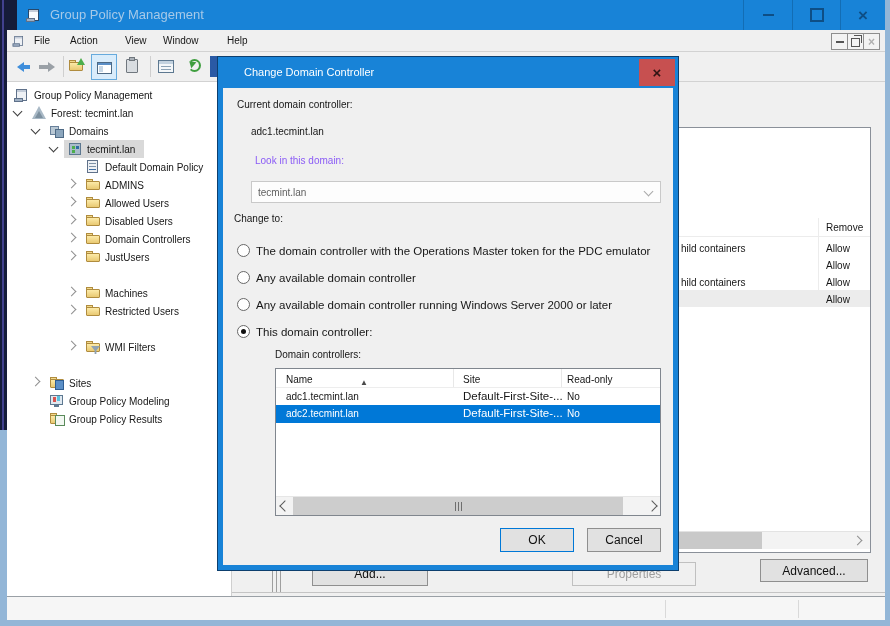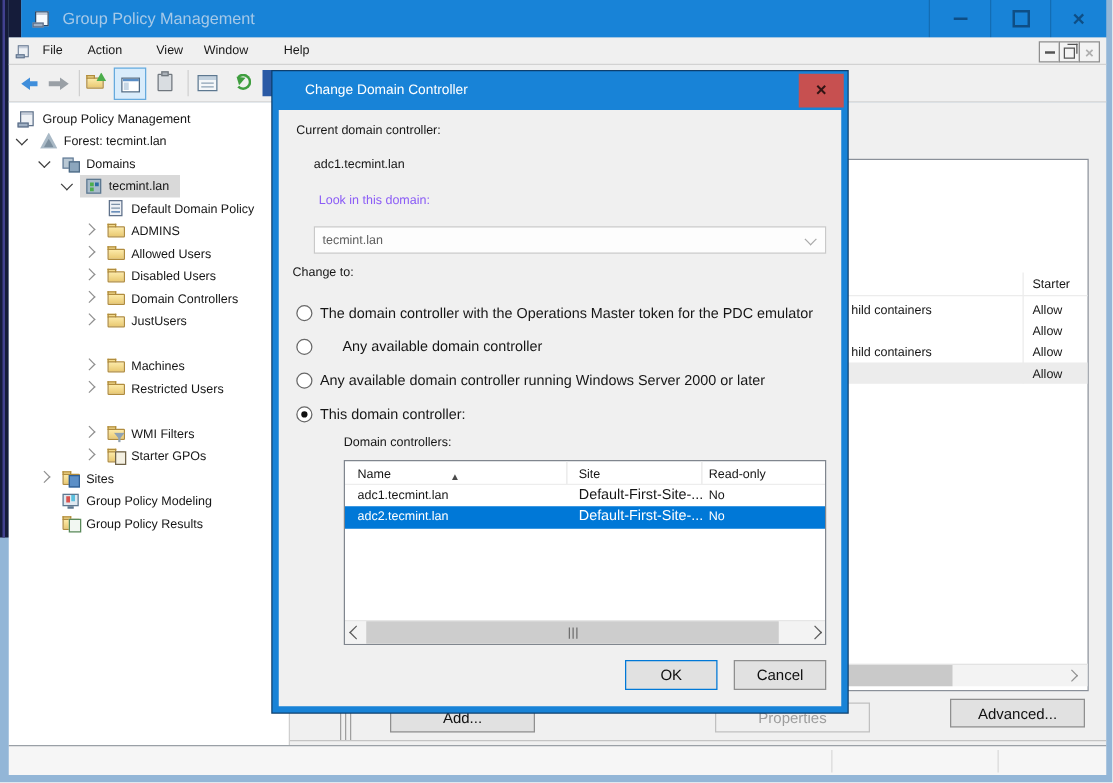--- a/index.html
+++ b/index.html
@@ -182,27 +182,20 @@
       <span class="ico i-folder" style="left:78px;top:1px"></span>
       <span class="ab tx" style="left:98px;top:1px">Restricted Users</span>
       </div>
     <div class="ab" style="left:0;top:256px;width:224px;height:18px">
       <span class="ab chev" style="left:61px;top:4px"></span>
       <span class="ico i-folder i-wmi" style="left:78px;top:1px">
           <span class="ov"></span>
         </span>
       <span class="ab tx" style="left:98px;top:1px">WMI Filters</span>
       </div>
-    <div class="ab" style="left:0;top:274px;width:224px;height:18px">
-      <span class="ab chev" style="left:61px;top:4px"></span>
-      <span class="ico i-folder i-starter" style="left:78px;top:1px">
-          <span class="ov"></span>
-        </span>
-      <span class="ab tx" style="left:98px;top:1px">Starter GPOs</span>
-      </div>
     <div class="ab" style="left:0;top:292px;width:224px;height:18px">
       <span class="ab chev" style="left:25px;top:4px"></span>
       <span class="ico i-folder i-sites" style="left:42px;top:1px">
           <span class="ov"></span>
         </span>
       <span class="ab tx" style="left:62px;top:1px">Sites</span>
       </div>
     <div class="ab" style="left:0;top:310px;width:224px;height:18px">
       <span class="ico i-model" style="left:42px;top:1px">
           <span class="ov"></span>
@@ -212,21 +205,21 @@
     <div class="ab" style="left:0;top:328px;width:224px;height:18px">
       <span class="ico i-folder i-results" style="left:42px;top:1px">
           <span class="ov"></span>
         </span>
       <span class="ab tx" style="left:62px;top:1px">Group Policy Results</span>
       </div>
   </div>
 
   <div class="ab" style="left:232px;top:82px;width:653px;height:514px;background:#f0f0f0"></div>
   <div class="ab" style="left:640px;top:127px;width:231px;height:426px;background:#fff;border:1px solid #8a9099"></div>
-  <span class="ab tx" style="left:826px;top:219px">Starter</span>
+  <span class="ab tx" style="left:826px;top:219px">Remove</span>
   <div class="ab" style="left:641px;top:236px;width:229px;height:1px;background:#ececec"></div>
   <div class="ab" style="left:818px;top:218px;width:1px;height:89px;background:#ececec"></div>
   <div class="ab" style="left:641px;top:290px;width:229px;height:17px;background:#ececec"></div>
   <div class="ab" style="left:641px;top:240px;width:229px;height:17px">
     <span class="ab tx" style="left:40px">hild containers</span>
     <span class="ab tx" style="left:185px">Allow</span>
     </div>
   <div class="ab" style="left:641px;top:257px;width:229px;height:17px">
     <span class="ab tx" style="left:185px">Allow</span>
     </div>
@@ -268,21 +261,21 @@
       <div class="ab" style="left:28px;top:93px;width:410px;height:22px;background:#fdfdfd;border:1px solid #c9c9c9">
         <span class="ab tx" style="left:6px;top:2px;color:#5f5f5f">tecmint.lan</span>
         <span class="ab chev down" style="left:393px;top:6px;border-color:#a9a9a9"></span>
       </div>
 
       <span class="ab tx" style="left:11px;top:122px">Change to:</span>
 
       <span class="ab rad" style="left:14px;top:156px"></span>
       <span class="ab tx" style="left:33px;top:155px;font-size:11.5px">The domain controller with the Operations Master token for the PDC emulator</span>
       <span class="ab rad" style="left:14px;top:183px"></span>
-      <span class="ab tx" style="left:51px;top:182px;font-size:11.5px">Any available domain controller</span>
+      <span class="ab tx" style="left:33px;top:182px;font-size:11.5px">Any available domain controller</span>
       <span class="ab rad" style="left:14px;top:210px"></span>
       <span class="ab tx" style="left:33px;top:209px;font-size:11.5px">Any available domain controller running Windows Server 2000 or later</span>
       <span class="ab rad sel" style="left:14px;top:237px"></span>
       <span class="ab tx" style="left:33px;top:236px;font-size:11.5px">This domain controller:</span>
 
       <span class="ab tx" style="left:52px;top:258px">Domain controllers:</span>
 
       <div class="ab" style="left:52px;top:280px;width:386px;height:148px;background:#fff;border:1px solid #80868e">
         <span class="ab tx" style="left:10px;top:2px">Name</span>
         <span class="ab sortmark" style="left:84px;top:2px"></span>

